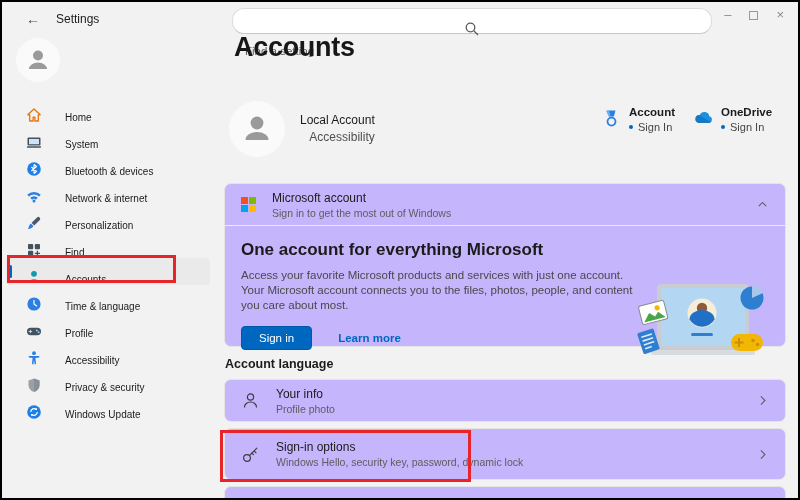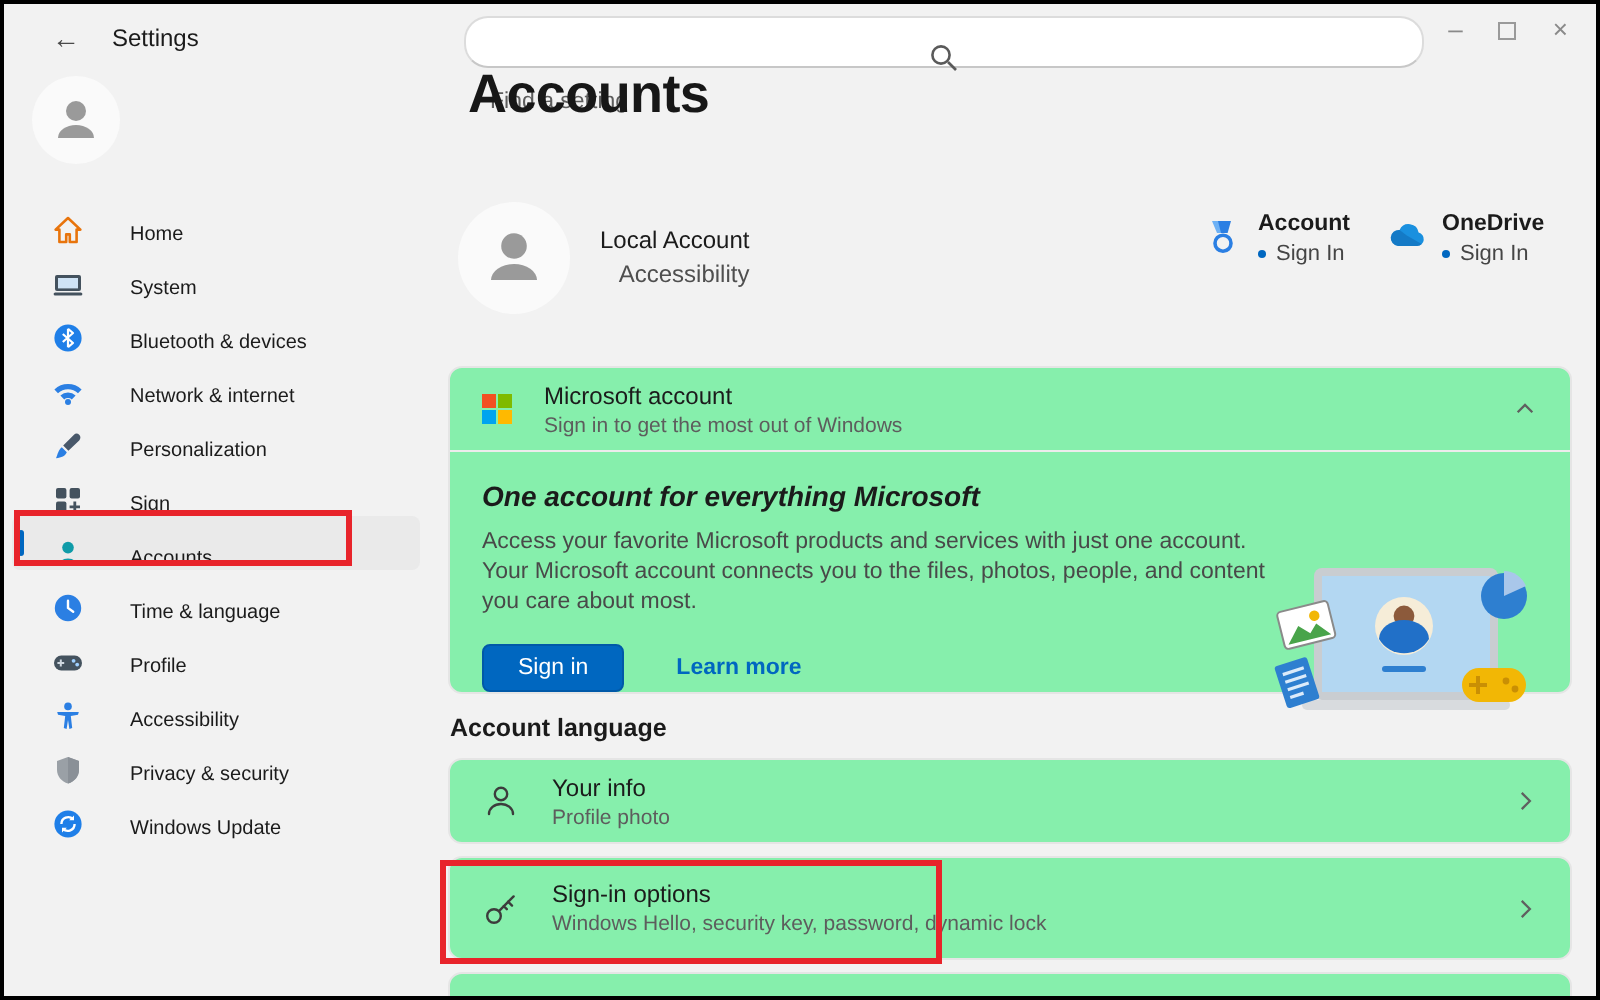--- a/index.html
+++ b/index.html
@@ -53,35 +53,35 @@
   .profile-texts { position:absolute; left:298px; top:111px;text-align:right; }
   .profile-name { font-size:12px; color:#1b1b1b; }
   .profile-role { font-size:12px; color:#4f4f4f; margin-top:3px; }
   .quick-link { position:absolute; top:104px; display:flex; gap:8px; }
   .quick-link .ql-icon { width:19px; height:19px; margin-top:3px; }
   .ql-label { font-size:11.5px; font-weight:700; color:#1b1b1b; }
   .ql-action { display:flex; align-items:center; gap:5px; margin-top:3px; font-size:11px; color:#454545; }
   .ql-dot { width:4px; height:4px; border-radius:50%; background:#0067c0; display:inline-block; }
   
   .card {
-    position:absolute; left:222px; width:562px; background:#86efac;
+    position:absolute; left:222px; width:562px; background:#c4b5fd;
     border:1px solid #e5e5e5; border-radius:7px;
   }
   .expander { top:181px; height:164px; }
   .expander-header {
     height:42px; display:flex; align-items:center; gap:16px; padding:0 16px;
     border-bottom:1px solid #ececec;
   }
   .ms-logo { width:15px; height:15px; display:grid; grid-template-columns:7px 7px; grid-template-rows:7px 7px; gap:1px; }
   .ms-logo span { display:block; }
   .hdr-title { font-size:12px; color:#1b1b1b; }
   .hdr-sub { font-size:10.5px; color:#5d5d5d; margin-top:2px;text-align:center; }
   .chev { margin-left:auto; width:13px; height:13px; }
   .promo { padding:14px 16px 0 16px; position:relative; }
-  .promo-title { font-size:14px; font-weight:700; color:#1b1b1b;font-style:italic; }
+  .promo-title { font-size:17px; font-weight:700; color:#1b1b1b; }
   .promo-body { font-size:11.5px; line-height:15px; color:#494949; margin-top:8px; width:404px; }
   .promo-actions { display:flex; align-items:center; gap:26px; margin-top:13px; }
   .btn-primary {
     background:#0067c0; color:#fff; font-size:11.5px; border:1px solid #0059a8;
     border-radius:4px; padding:5px 17px; cursor:default; font-family:"Liberation Sans", sans-serif;
   }
   .link { font-size:11.5px; color:#0067c0; font-weight:700; cursor:default; }
   .illustration { position:absolute; right:16px; top:50px; }
   
   .section-label { position:absolute; left:223px; top:355px; font-size:12.5px; font-weight:700; color:#1b1b1b; }
@@ -165,21 +165,21 @@
         </svg>
       <span>Personalization</span>
     </div>
     <div class="nav-item">
       <svg class="nav-icon" viewBox="0 0 16 16">
           <rect x="2" y="2" width="5.2" height="5.2" rx="1" fill="#44525e"></rect>
           <rect x="8.8" y="2" width="5.2" height="5.2" rx="1" fill="#44525e"></rect>
           <rect x="2" y="8.8" width="5.2" height="5.2" rx="1" fill="#44525e"></rect>
           <path d="M11.4 8.8v5.2M8.8 11.4h5.2" stroke="#44525e" stroke-width="1.4"></path>
         </svg>
-      <span>Sign</span>
+      <span>Find</span>
     </div>
     <div class="nav-item selected">
       <svg class="nav-icon" viewBox="0 0 16 16">
           <circle cx="8" cy="4.8" r="2.9" fill="#0f9ba8"></circle>
           <path d="M2.6 14a5.5 4.6 0 0 1 10.8 0z" fill="#0f9ba8"></path>
         </svg>
       <span>Accounts</span>
     </div>
     <div class="nav-item">
       <svg class="nav-icon" viewBox="0 0 16 16">

